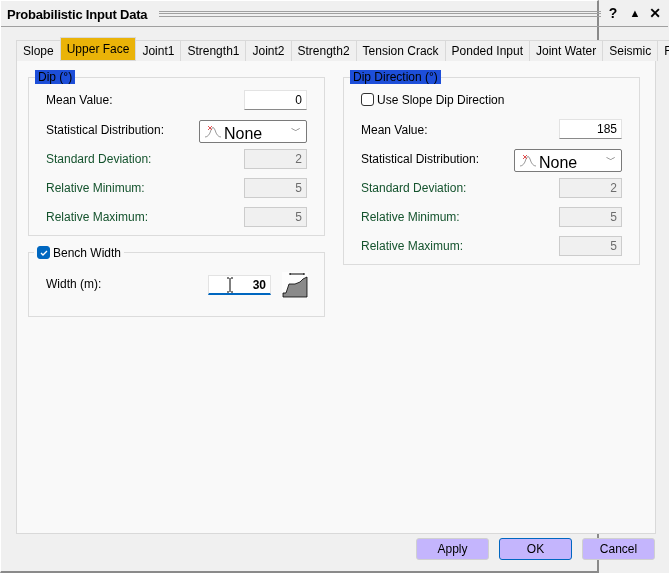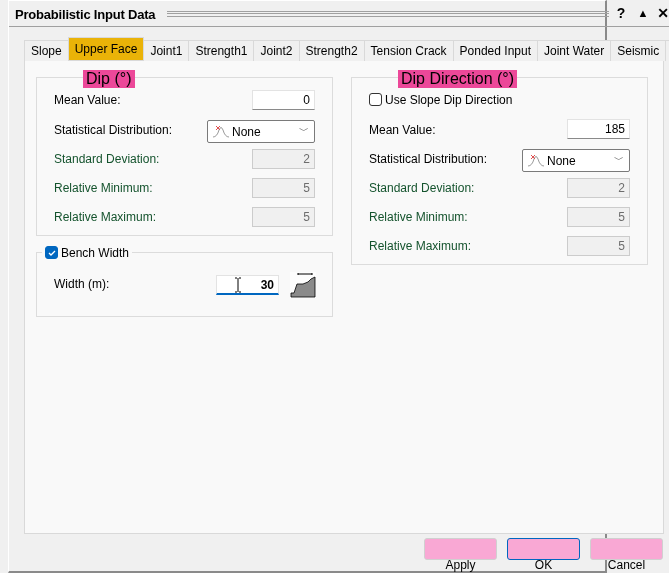--- a/index.html
+++ b/index.html
@@ -1,55 +1,55 @@
 <!DOCTYPE html>
 <html><head>
 <meta charset="utf-8">
 <style>
   * { box-sizing: border-box; margin: 0; padding: 0; }
   html, body { width: 669px; height: 573px; overflow: hidden; background: #f0f0f0; }
   body { font-family: "Liberation Sans", sans-serif; font-size: 12px; color: #000; position: relative; }
 
-  .window { position: absolute; left: 8px; top: 0; width: 599px; height: 573px; background: #f0f0f0;
+  .window { position: absolute; left: 0; top: 0; width: 599px; height: 573px; background: #f0f0f0;
     border-right: 2px solid #8a8a8a; border-bottom: 2px solid #8a8a8a; border-left: 1px solid #fff; border-top: 1px solid #fff; }
 
   .titlebar { position: absolute; left: 0; top: 0; width: 667px; height: 26px; border-bottom: 1px solid #a0a0a0; }
   .title { position: absolute; left: 6px; top: 6px; font-weight: bold; font-size: 13px; letter-spacing: -0.2px; }
   .grip { position: absolute; left: 158px; top: 10px; width: 442px; height: 6px; border-top: 1px solid #a0a0a0; border-bottom: 1px solid #a0a0a0; }
   .grip::after { content: ""; position: absolute; left: 0; right: 0; top: 1px; height: 2px; border-top: 1px solid #a0a0a0; }
   .tb-btn { position: absolute; top: 4px; height: 18px; width: 16px; text-align: center; font-weight: bold; font-size: 14px; cursor: pointer; }
   .tb-help { left: 604px; }
   .tb-up { left: 626px; font-size: 11px; top: 6px; }
   .tb-close { left: 646px; }
 
   .tabs { position: absolute; left: 15px; top: 39px; height: 21px; display: flex; }
   .tab { height: 21px; padding: 3px 6px 0 6px; background: #f0f0f0; border: 1px solid #d9d9d9; border-bottom: none; margin-right: -1px; font-size: 12px; white-space: nowrap; cursor: pointer; }
   .tab.active { background: #eab308; height: 23px; margin-top: -3px; padding-top: 4px; border-color: #d9d9d9; z-index: 2; }
   .tabpage { position: absolute; left: 15px; top: 59px; width: 640px; height: 474px; background: #f9f9f9; border: 1px solid #d9d9d9; }
 
   .group { position: absolute; border: 1px solid #dcdcdc; }
-  .group-label { position: absolute; top: -8px; left: 6px; background: #ec4899; padding: 0 3px; font-size: 16px; margin-left: 40px; }
+  .group-label { position: absolute; top: -8px; left: 6px; background: #1d4ed8; padding: 0 3px; font-size: 12px; }
 
   .row-label { position: absolute; font-size: 12px; }
   .row-label.disabled { color: #14532d; }
 
   .tbox { position: absolute; height: 20px; background: #fff; border: 1px solid #e3e3e3; border-bottom: 1px solid #8a8a8a; text-align: right; padding: 2px 4px 0 0; font-size: 12px; }
   .tbox.disabled { background: #f0f0f0; border: 1px solid #cccccc; color: #6d6d6d; }
   .tbox.focused { border: 1px solid #e3e3e3; border-bottom: 2px solid #0067c0; font-weight: bold; }
 
   .select { position: absolute; height: 23px; background: #fff; border: 1px solid #7a7a7a; border-radius: 2px; cursor: pointer; }
   .select .dist-icon { position: absolute; left: 5px; top: 4px; width: 16px; height: 13px; }
-  .select .sel-text { position: absolute; left: 24px; top: 4px; font-size: 12px; text-align: right; }
+  .select .sel-text { position: absolute; left: 24px; top: 4px; font-size: 16px; text-align: right; }
   .select .chev { position: absolute; right: 5px; top: 3px; font-size: 10px; color: #555; }
 
   .checkbox { position: absolute; width: 13px; height: 13px; border: 1px solid #333; border-radius: 3px; background: #fff; cursor: pointer; }
   .checkbox.checked { background: #0067c0; border-color: #0067c0; }
   .checkbox.checked svg { position: absolute; left: 1px; top: 1px; }
 
-  .btn { position: absolute; height: 22px; width: 73px; background: #f9a8d4; border: 1px solid #d0d0d0; border-radius: 3px; text-align: center; padding-top: 19px; font-size: 12px; cursor: pointer; }
+  .btn { position: absolute; height: 22px; width: 73px; background: #c4b5fd; border: 1px solid #d0d0d0; border-radius: 3px; text-align: center; padding-top: 3px; font-size: 12px; cursor: pointer; }
   .btn.default { border: 1px solid #0067c0; }
 
   .ibeam { position: absolute; left: 225px; top: 276px; width: 8px; height: 16px; }
   .bench-icon { position: absolute; left: 281px; top: 271px; width: 26px; height: 26px; }
 </style>
 </head>
 <body>
 
 <div class="window">
 

